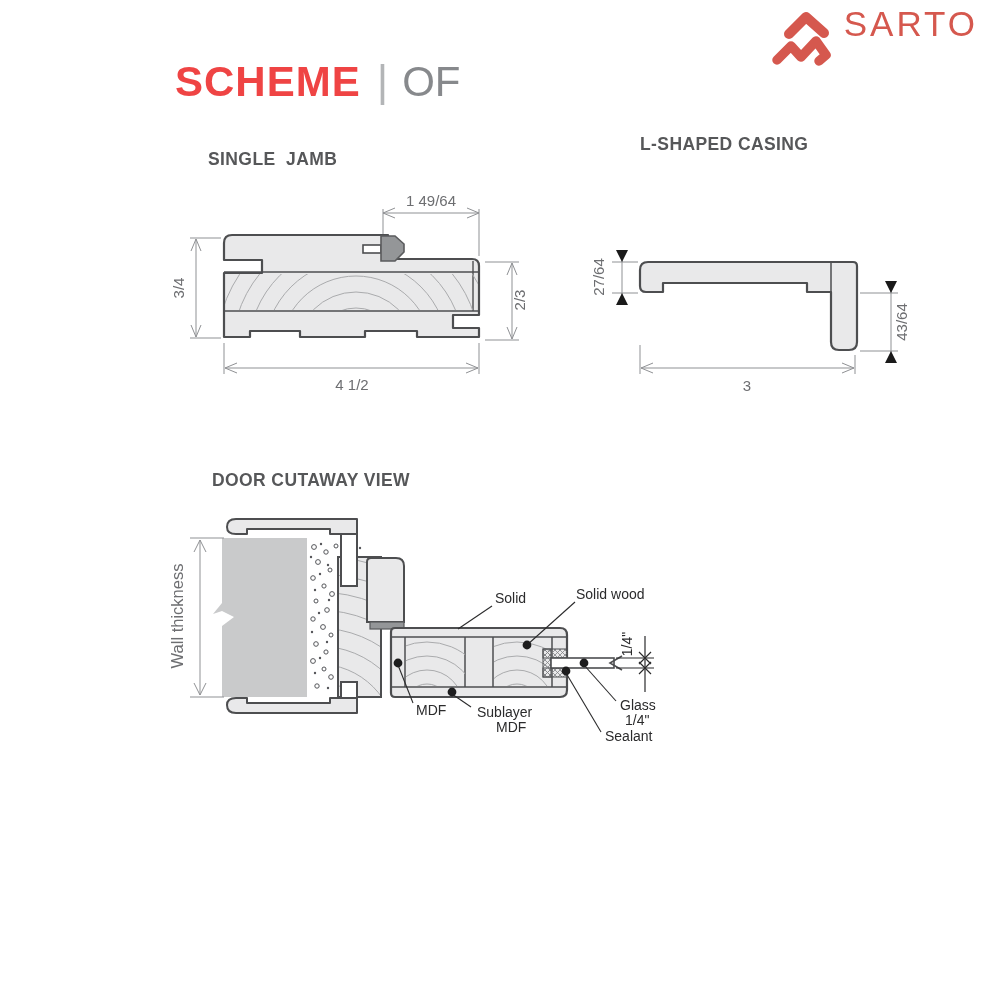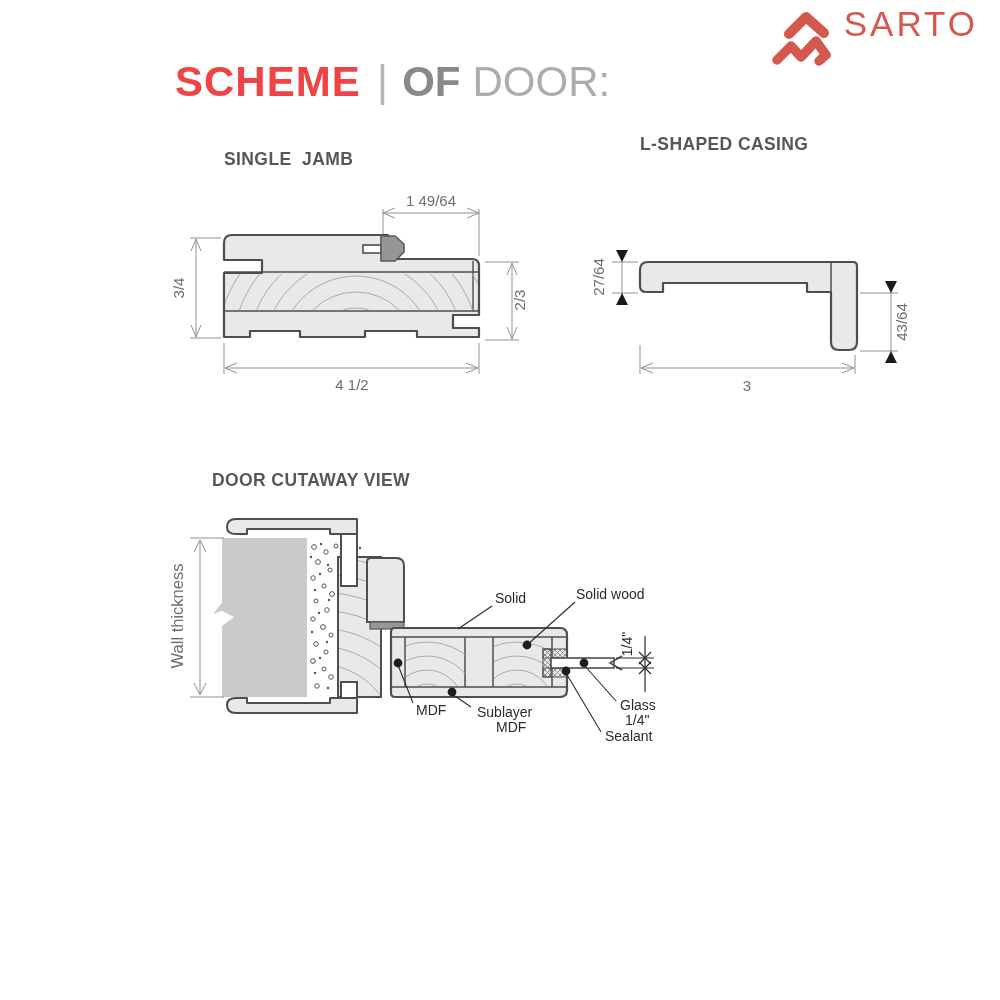--- a/index.html
+++ b/index.html
@@ -4,25 +4,25 @@
 <style>
   html,body{margin:0;padding:0;background:#fff;}
   .page{position:relative;width:1000px;height:1000px;background:#fff;overflow:hidden;
         font-family:"Liberation Sans","DejaVu Sans",sans-serif;}
   
   .logo{position:absolute;top:4px;right:22px;display:flex;align-items:flex-start;gap:10px;}
   .logo .brand-text{font-size:35px;letter-spacing:3px;color:#d5584e;font-weight:400;}
   .title{position:absolute;left:175px;top:56px;display:flex;align-items:baseline;white-space:pre;}
   .title .t1{font-size:42px;font-weight:800;color:#ef4444;letter-spacing:1px;}
   .title .tdiv{font-size:44px;font-weight:200;color:#b3b5b7;margin:0 14px 0 16px;}
-  .title .t2{font-size:42px;font-weight:700;color:#87898c;margin-right:12px;}
+  .title .t2{font-size:42px;font-weight:400;color:#87898c;margin-right:24px;}
   .title .t3{font-size:42px;font-weight:300;color:#aaacae;}
   h2{position:absolute;margin:0;font-size:17.5px;font-weight:700;color:#565759;
      letter-spacing:.4px;white-space:pre;}
-  #h-jamb{left:224px;top:149px;}
+  #h-jamb{left:208px;top:149px;}
   #h-casing{left:640px;top:134px;}
   #h-cutaway{left:212px;top:470px;}
   svg.drawing{position:absolute;left:0;top:0;}
   svg text{font-family:"Liberation Sans","DejaVu Sans",sans-serif;}
   .dimtxt{fill:#6d6e71;font-size:15px;}
   .lbltxt{fill:#2b2b2c;font-size:14px;}
 </style>
 </head>
 <body>
 
@@ -33,21 +33,20 @@
       <polyline points="810,30 827,13 845,29" fill="none" stroke="#d5584e" stroke-width="10" stroke-linecap="round" stroke-linejoin="round"></polyline>
       <polyline points="798,56 812,42 822,53 837,37 847,51 840,57" fill="none" stroke="#d5584e" stroke-width="9.5" stroke-linecap="round" stroke-linejoin="round"></polyline>
     </svg>
     <span class="brand-text">SARTO</span>
   </div>
 
   <div class="title">
     <span class="t1">SCHEME</span>
     <span class="tdiv">|</span>
     <span class="t2">OF</span>
-    <span class="t3">DOOR:</span>
   </div>
 
   <h2 id="h-jamb">SINGLE  JAMB</h2>
   <h2 id="h-casing">L-SHAPED CASING</h2>
   <h2 id="h-cutaway">DOOR CUTAWAY VIEW</h2>
 
   <svg class="drawing" width="1000" height="1000" viewBox="0 0 1000 1000">
     <defs>
       <pattern id="hatch" width="5" height="5" patternUnits="userSpaceOnUse">
         <path d="M0,5 L5,0 M0,0 L5,5" stroke="#808285" stroke-width="0.8"></path>

